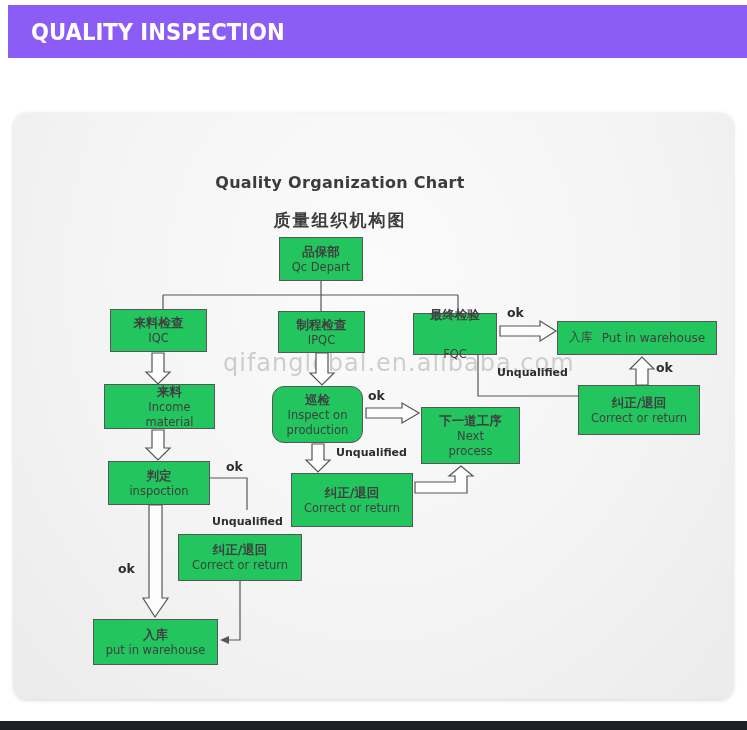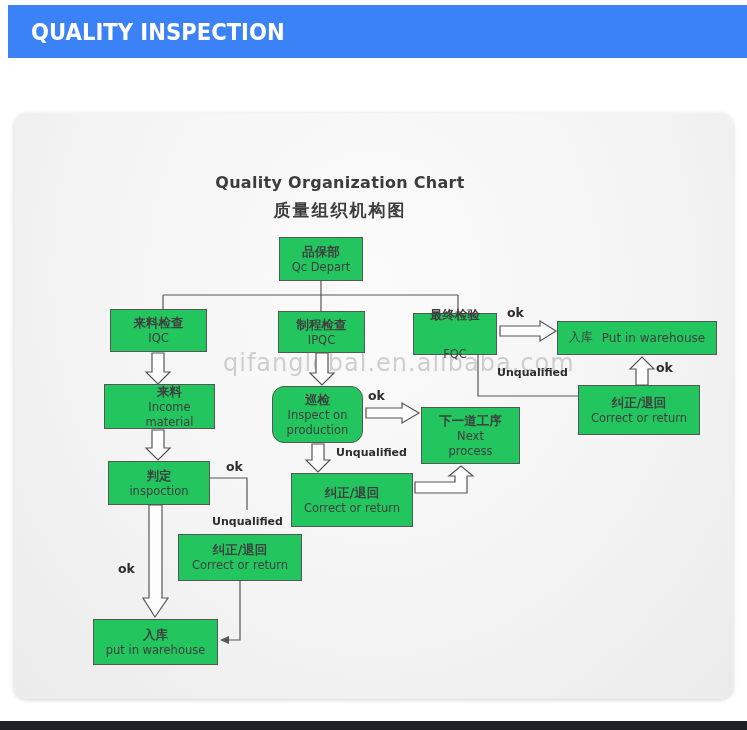--- a/index.html
+++ b/index.html
@@ -4,38 +4,38 @@
 <style>
   html,body{margin:0;padding:0;}
   body{
     width:747px;height:730px;position:relative;background:#ffffff;
     font-family:"DejaVu Sans","Liberation Sans",sans-serif;overflow:hidden;
   }
   .page{position:absolute;left:0;top:0;width:747px;height:730px;}
 
   .header-bar{
     position:absolute;left:8px;top:5px;width:739px;height:53px;
-    background:#3b82f6;display:flex;align-items:center;z-index:4;
+    background:#8b5cf6;display:flex;align-items:center;z-index:4;
   }
   .header-title{
     color:#ffffff;font-size:23px;font-weight:bold;letter-spacing:0px;
     padding-left:25px;transform:scaleX(0.92);transform-origin:left center;
     white-space:nowrap;
   }
 
   .panel{
     position:absolute;left:14px;top:113px;width:719px;height:586px;
     border-radius:13px;z-index:0;
     background:radial-gradient(ellipse at 50% 28%, #fbfbfb 0%, #f4f4f4 55%, #ebebeb 100%);
     box-shadow:0 1px 4px rgba(0,0,0,0.18);
   }
 
   .chart-title{position:absolute;left:140px;top:173px;width:400px;text-align:center;z-index:3;}
   .chart-title .title-en{font-size:16px;font-weight:bold;color:#3c3c3c;letter-spacing:0.3px;}
-  .chart-title .title-zh{font-size:17px;font-weight:bold;color:#3c3c3c;margin-top:7px;letter-spacing:2px;}
+  .chart-title .title-zh{font-size:17px;font-weight:bold;color:#3c3c3c;margin-top:17px;letter-spacing:2px;}
 
   .watermark{
     position:absolute;left:223px;top:349px;z-index:1;
     font-size:24px;color:#b4b4b4;opacity:0.62;letter-spacing:1px;white-space:nowrap;
   }
 
   svg.wires{position:absolute;left:0;top:0;z-index:2;pointer-events:none;}
 
   .node{
     position:absolute;background:#22c55e;border:1px solid #565656;

